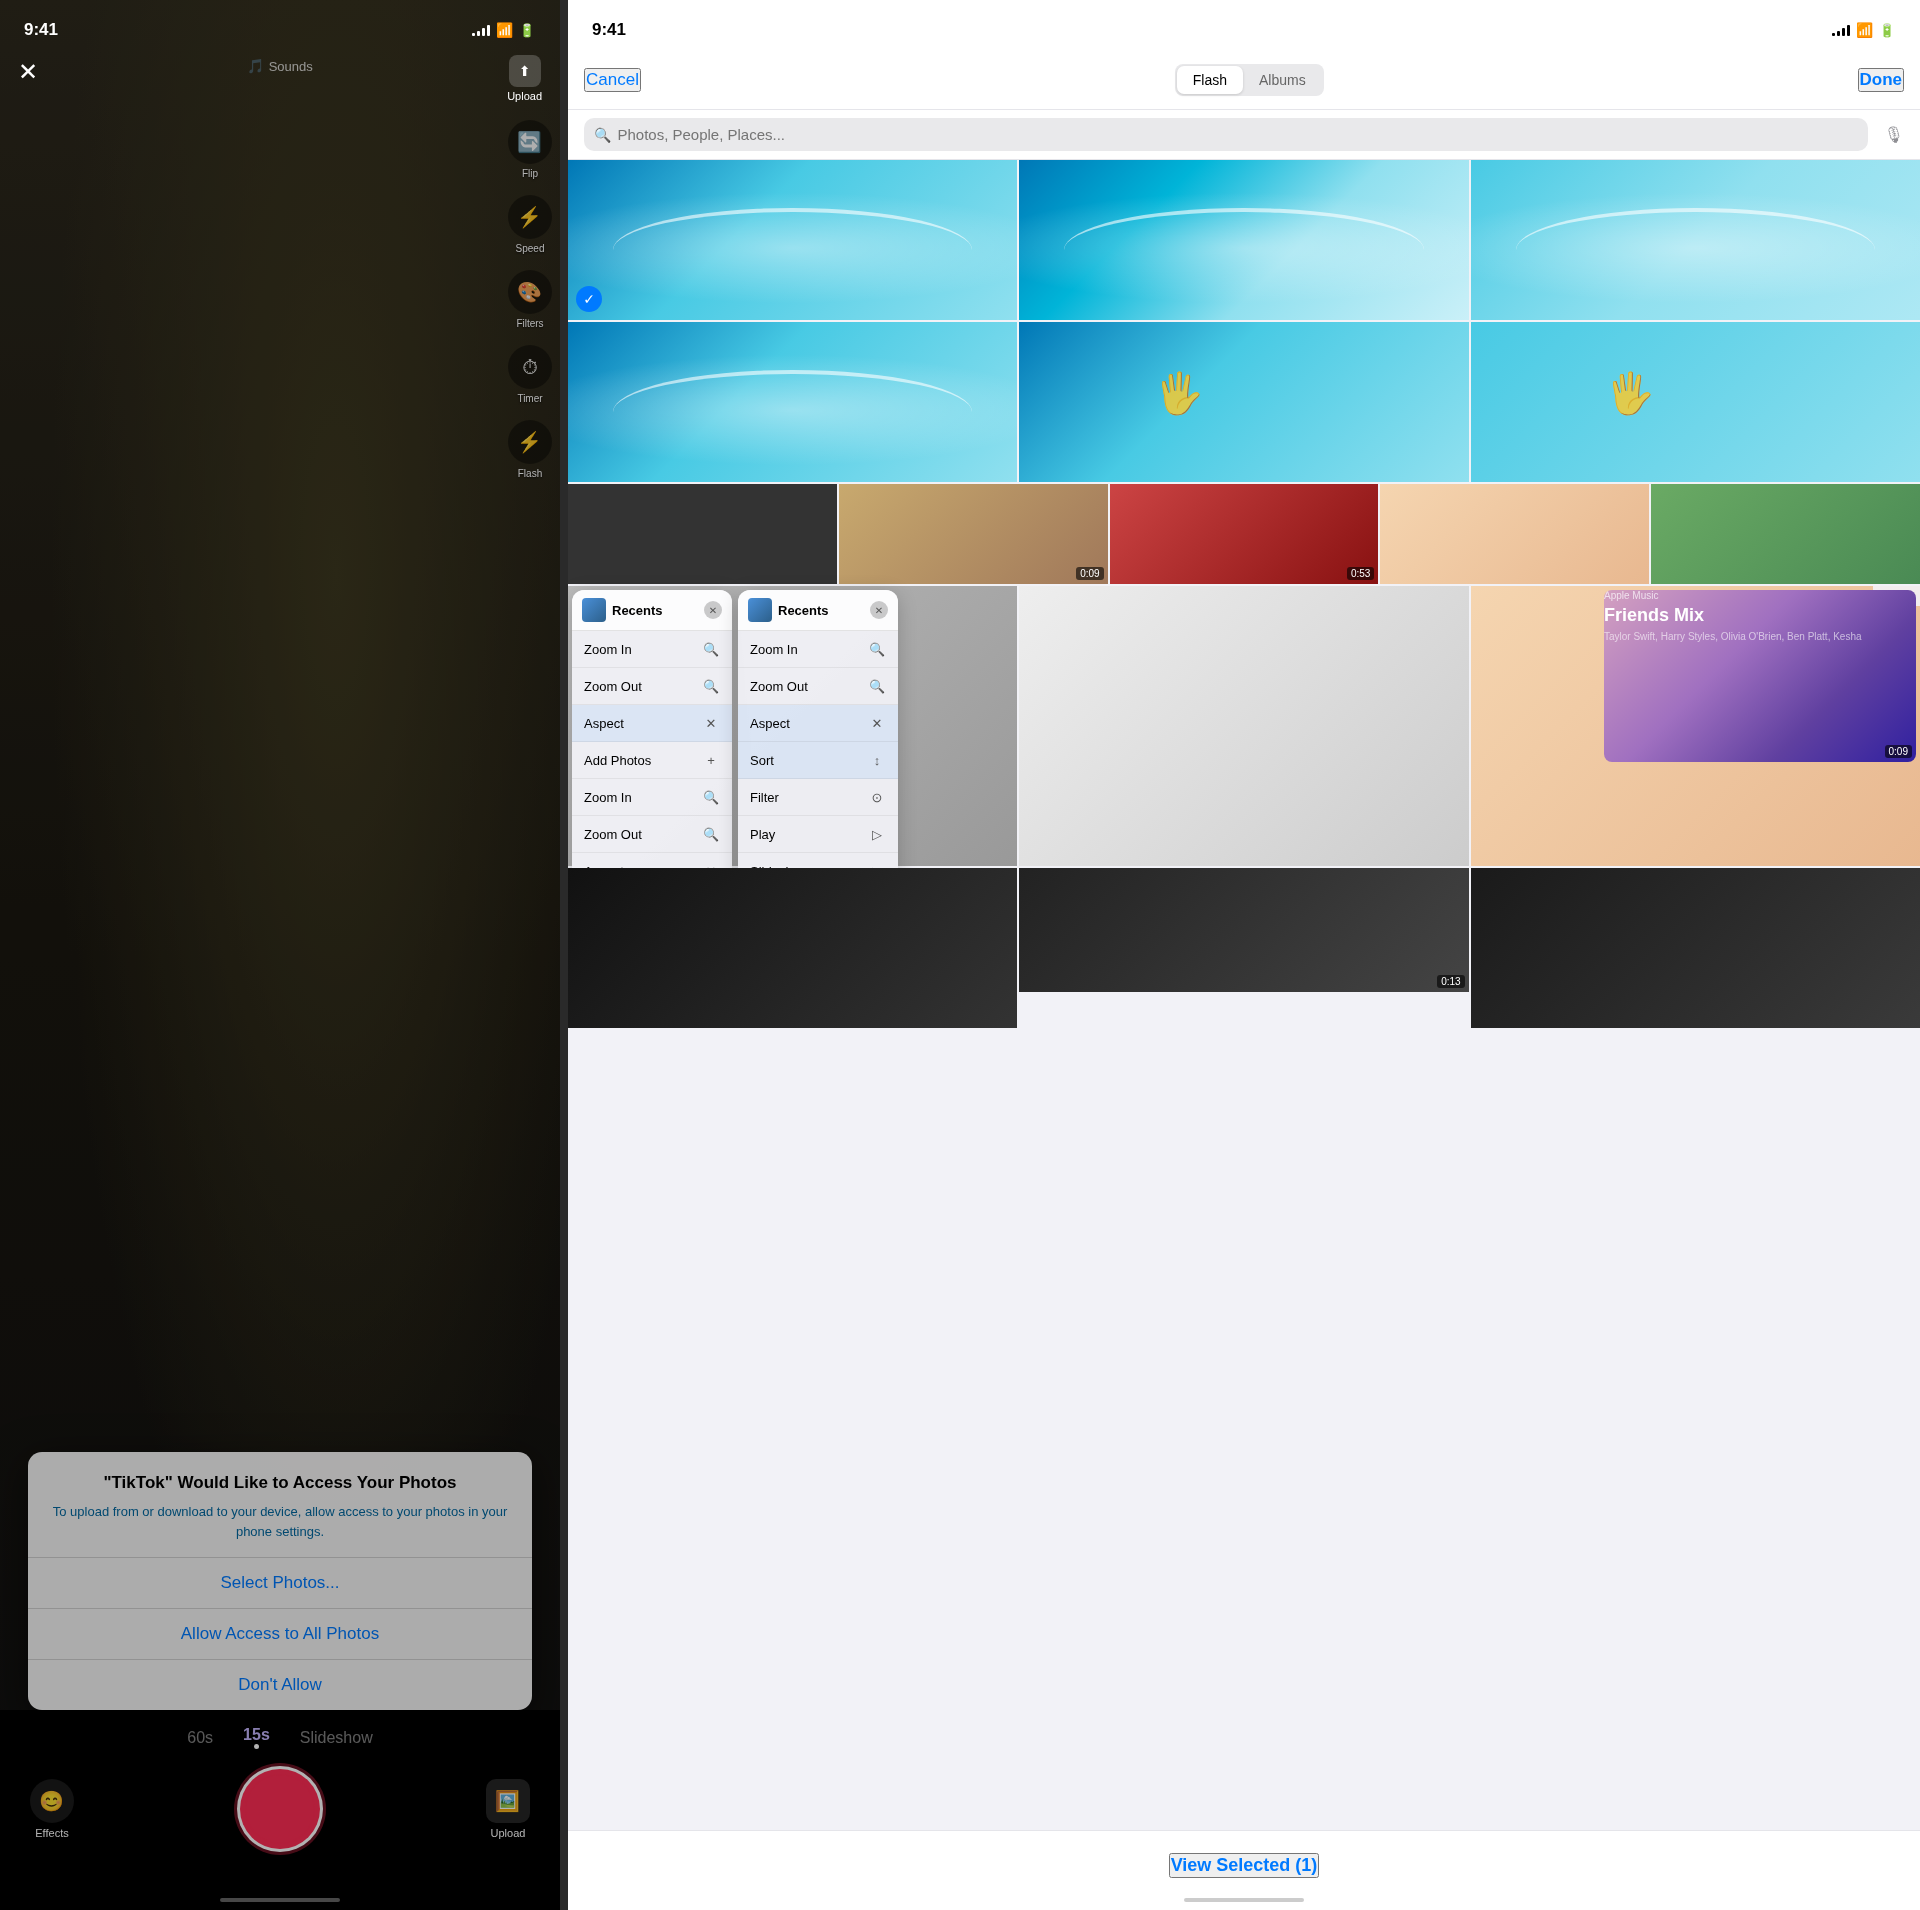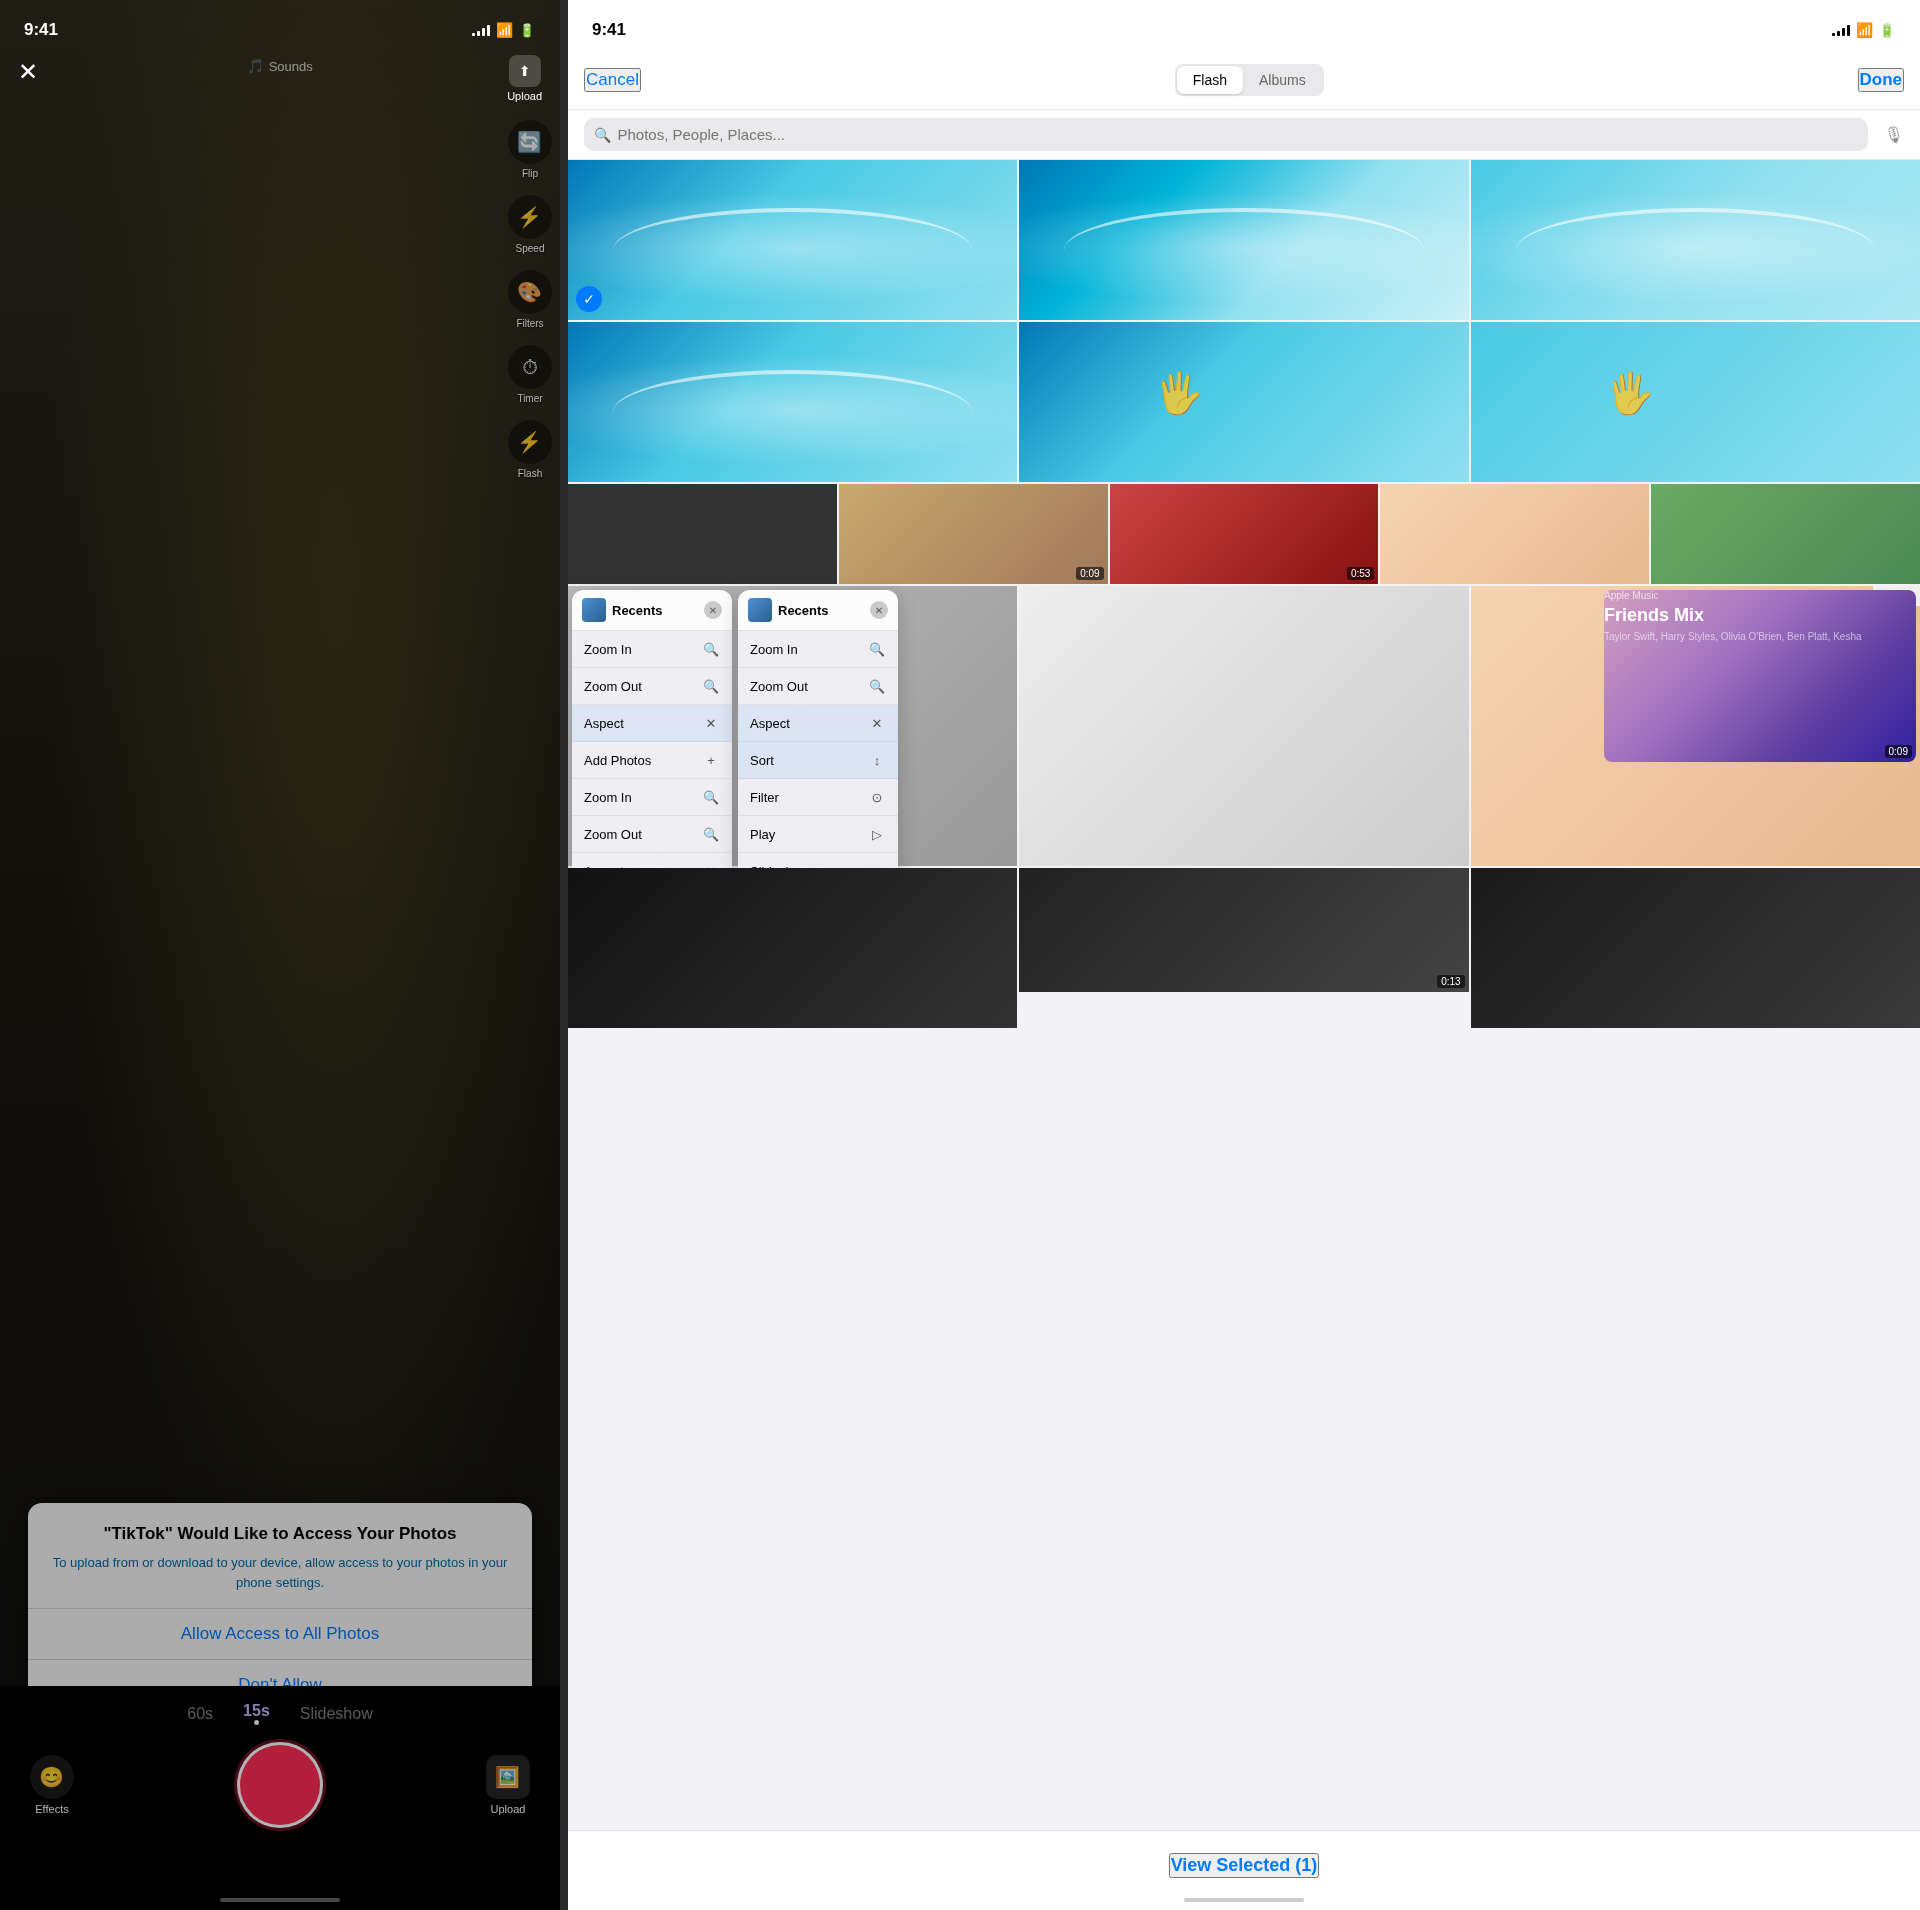--- a/index.html
+++ b/index.html
@@ -200,21 +200,21 @@
     }
 
     .alert-btn:not(:last-child) {
       border-bottom: 1px solid rgba(0,0,0,0.15);
     }
 
     
     .tiktok-bottom {
       position: absolute;
       bottom: 0; left: 0; right: 0;
-      height: 224px;
+      height: 200px;
       background: #000;
       display: flex;
       flex-direction: column;
       align-items: center;
     }
 
     .mode-selector {
       display: flex;
       align-items: center;
       gap: 30px;
@@ -762,20 +762,21 @@
     </div>
 
     <div class="tiktok-blur-overlay"></div>
 
     <div class="alert-dialog">
       <div class="alert-content">
         <div class="alert-title">"TikTok" Would Like to Access Your Photos</div>
         <div class="alert-message">To upload from or download to your device, allow access to your photos in your phone settings.</div>
       </div>
       <div class="alert-divider-h"></div>
+      <button class="alert-btn">Select Photos...</button>
       <button class="alert-btn">Allow Access to All Photos</button>
       <button class="alert-btn">Don't Allow</button>
     </div>
 
     <div class="tiktok-bottom">
       <div class="mode-selector">
         <span class="mode-item">60s</span>
         <div>
           <span class="mode-item active">15s</span>
           <div class="mode-dot"></div>

